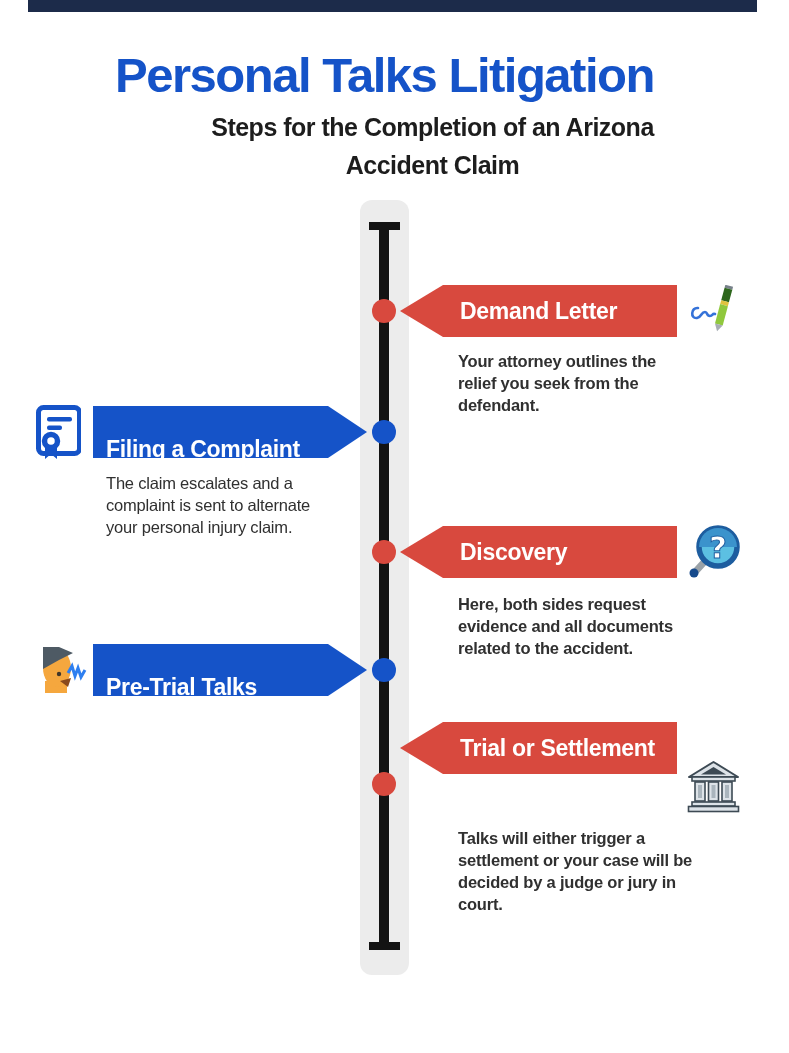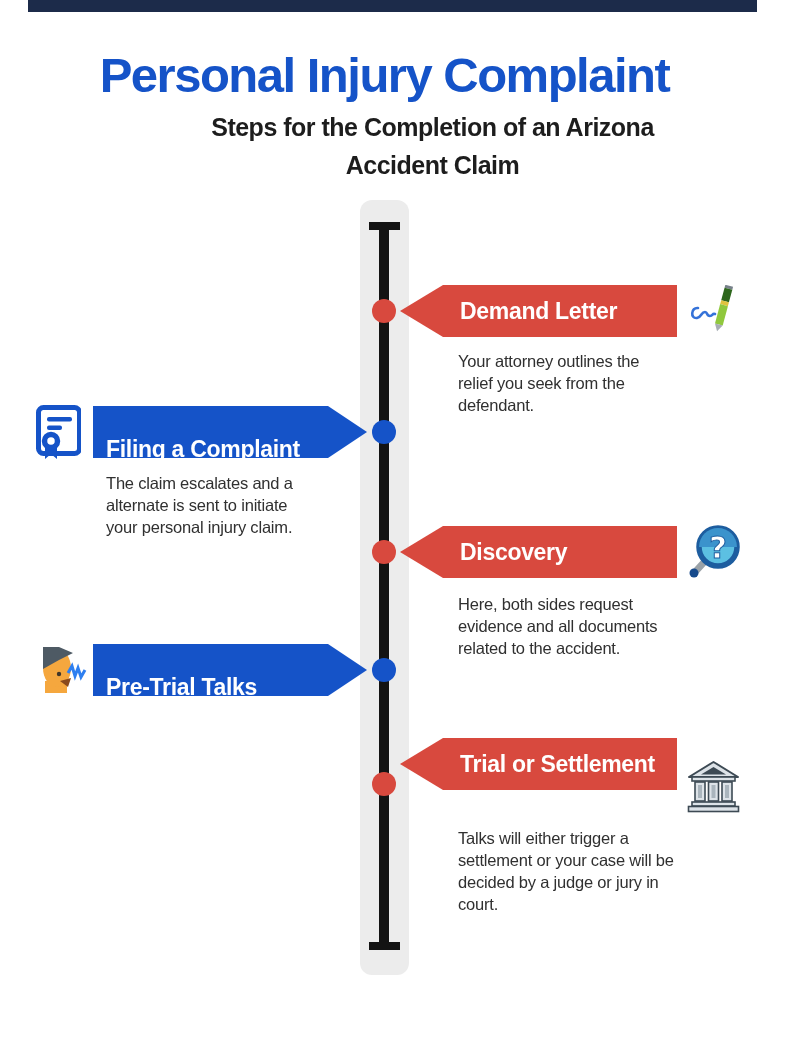--- a/index.html
+++ b/index.html
@@ -89,32 +89,32 @@
   .banner.left .banner-label { margin-left: 13px; margin-top: 35px; }
   .desc {
     position: absolute;
     width: 250px;
     font-size: 16.5px;
     line-height: 22px;
     letter-spacing: -0.2px;
     color: var(--body-text, #303030);
     white-space: pre-line;
   }
-  .desc.rside { left: 458px; }
+  .desc.rside { left: 458px; font-weight: bold; }
   .desc.lside { left: 106px; }
   .icon { position: absolute; }
 </style>
 </head>
 <body>
 
 <div class="canvas">
 
   <div class="accent-bar"></div>
 
-  <h1 class="title">Personal Injury Complaint</h1>
+  <h1 class="title">Personal Talks Litigation</h1>
   <h2 class="subtitle">Steps for the Completion of an Arizona
 Accident Claim</h2>
 
   <div class="track"></div>
   <div class="tl-line"></div>
   <div class="tl-cap top"></div>
   <div class="tl-cap bottom"></div>
 
   <div class="dot red" style="top:299px"></div>
   <div class="banner right" style="top:285px">
@@ -132,21 +132,21 @@
       <rect x="32" y="20" width="8" height="20" fill="#90c83d"></rect>
       <polygon points="32,40 40,40 36,47" fill="#a7adb4"></polygon>
     </g>
   </svg>
 
   <div class="dot blue" style="top:420px"></div>
   <div class="banner left" style="top:406px">
     <span class="banner-label">Filing a Complaint</span>
   </div>
   <div class="desc lside" style="top:472px">The claim escalates and a
-alternate is sent to initiate
+complaint is sent to alternate
 your personal injury claim.</div>
   <svg class="icon" style="left:35px;top:404px" width="46" height="56" viewBox="0 0 46 56">
     <rect x="3.5" y="3.5" width="41" height="46" rx="5" fill="none" stroke="#1553c8" stroke-width="5"></rect>
     <rect x="12" y="13" width="25" height="4.5" rx="2" fill="#1553c8"></rect>
     <rect x="12" y="21.5" width="15" height="4.5" rx="2" fill="#1553c8"></rect>
     <polygon points="10,40 10,55 16,50 22,55 22,40" fill="#1553c8"></polygon>
     <circle cx="16" cy="37" r="6.5" fill="#ffffff" stroke="#1553c8" stroke-width="5.5"></circle>
   </svg>
 
   <div class="dot red" style="top:540px"></div>
@@ -171,21 +171,21 @@
   <svg class="icon" style="left:35px;top:643px" width="52" height="56" viewBox="0 0 52 56">
     <rect x="10" y="38" width="22" height="12" fill="#f5a73e"></rect>
     <ellipse cx="22" cy="25" rx="14" ry="19" fill="#f5a73e"></ellipse>
     <polygon points="8,4 24,4 38,10 24,17 8,26" fill="#4e5a64"></polygon>
     <circle cx="24" cy="31" r="2.2" fill="#41362a"></circle>
     <polygon points="36,35 25,38 33,44" fill="#8a4a1d"></polygon>
     <polyline points="33,30 37,23 40,33 43,25 46,34 50,27" fill="none" stroke="#2e7ff0" stroke-width="3" stroke-linejoin="miter"></polyline>
   </svg>
 
   <div class="dot red" style="top:772px"></div>
-  <div class="banner right" style="top:738px">
+  <div class="banner right" style="top:722px">
     <span class="banner-label">Trial or Settlement</span>
   </div>
   <div class="desc rside" style="top:827px">Talks will either trigger a
 settlement or your case will be
 decided by a judge or jury in
 court.</div>
   <svg class="icon" style="left:686px;top:760px" width="55" height="53" viewBox="0 0 55 53">
     <polygon points="27.5,2 3,17 52,17" fill="#dde3e8" stroke="#3d4a54" stroke-width="2" stroke-linejoin="round"></polygon>
     <polygon points="27.5,7 15,14.5 40,14.5" fill="#3d4a54"></polygon>
     <rect x="6" y="17" width="43" height="4" fill="#dde3e8" stroke="#3d4a54" stroke-width="1.6"></rect>

